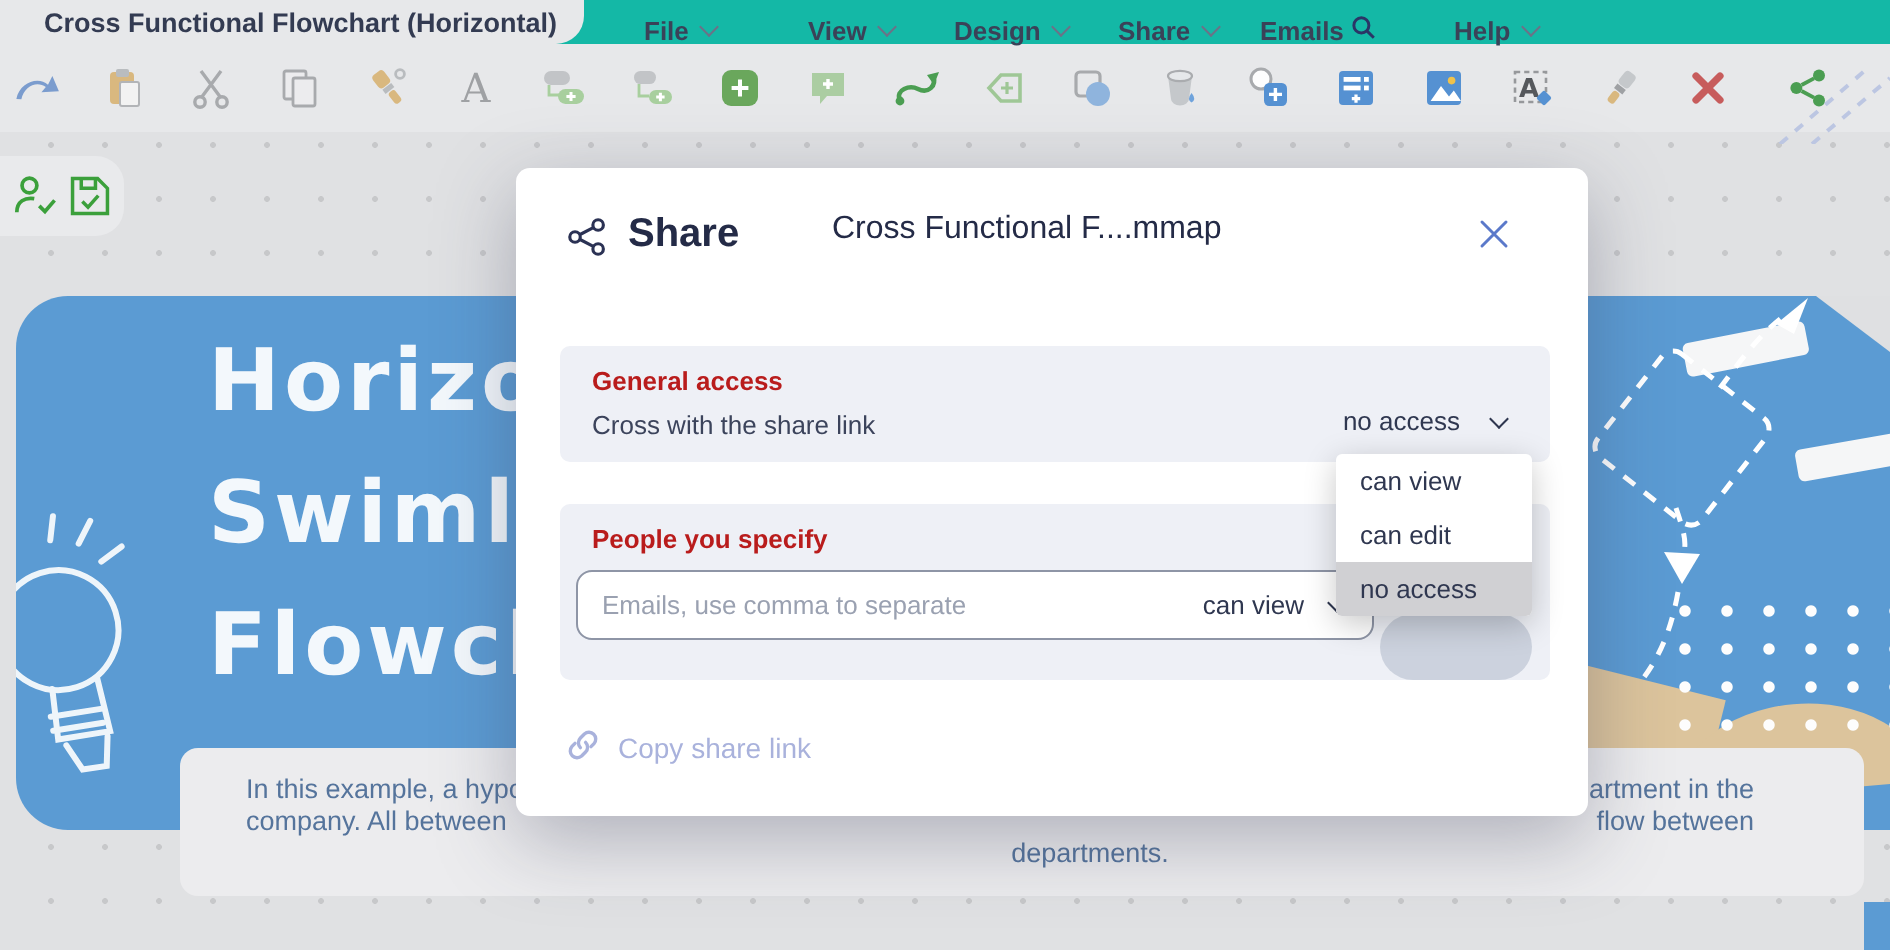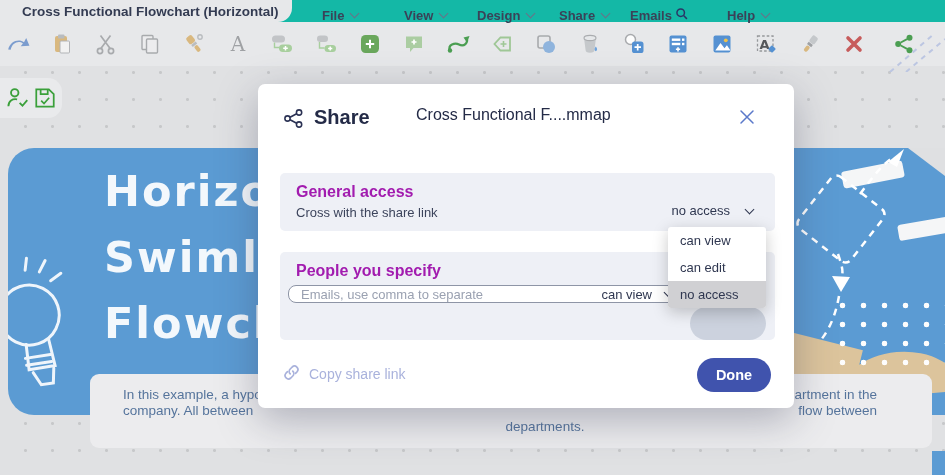--- a/index.html
+++ b/index.html
@@ -57,26 +57,26 @@
             border-radius:7px; box-shadow:0 12px 40px rgba(60,64,90,.35); z-index:10; }
   .dlg-header { position:absolute; left:0; top:0; width:100%; height:66px; }
   .dlg-share-icon { position:absolute; left:25px; top:24px; }
   .dlg-title { position:absolute; left:56px; top:22px; font-size:20px; font-weight:600; color:#242b47; }
   .dlg-filename { position:absolute; left:158px; top:22px; font-size:16px; color:#242b47; }
   .dlg-close { position:absolute; right:38px; top:24px; width:18px; height:18px; cursor:pointer; }
 
   .panel { position:absolute; left:22px; width:495px; background:#eef0f6; border-radius:5px; }
   .panel.general { top:89px; height:58px; }
   .panel.people  { top:168px; height:88px; }
-  .panel-heading { position:absolute; left:16px; top:10px; font-size:16px; font-weight:700; color:#a21caf; }
+  .panel-heading { position:absolute; left:16px; top:10px; font-size:13px; font-weight:700; color:#b91c1c; }
   .panel-desc { position:absolute; left:16px; top:32px; font-size:13px; color:#3c445c; }
   .access-trigger { position:absolute; right:22px; top:30px; display:flex; align-items:center; gap:16px;
                     font-size:13px; color:#2f3750; cursor:pointer; }
 
-  .email-input-wrap { position:absolute; left:8px; top:33px; width:399px; height:18px; background:#fff;
+  .email-input-wrap { position:absolute; left:8px; top:33px; width:399px; height:35px; background:#fff;
                       border:1px solid #8e95a6; border-radius:8px; display:flex; align-items:center; }
   .email-input { flex:1; height:100%; border:none; outline:none; background:transparent; padding:0 8px 0 12px;
                  font-size:13px; color:#3c445c; font-family:inherit; }
   .email-input::placeholder { color:#9aa1b1; }
   .perm-trigger { display:flex; align-items:center; gap:13px; padding-right:14px; font-size:13px;
                   color:#2f3750; cursor:pointer; white-space:nowrap; }
   .hidden-pill { position:absolute; left:410px; top:55px; width:76px; height:33px; border-radius:17px; background:#ccd2de; }
 
   .copy-link { position:absolute; left:25px; top:280px; display:flex; align-items:center; gap:9px;
                font-size:14px; color:#a9b2dc; cursor:pointer; }
@@ -404,20 +404,19 @@
 
   <div class="copy-link">
     <span><svg width="17" height="17" viewBox="0 0 17 17">
           <g stroke="#a9b2dc" stroke-width="1.7" fill="none" stroke-linecap="round">
             <path d="M7.2 9.8 a3.4 3.4 0 0 1 0 -4.8 l2 -2 a3.4 3.4 0 0 1 4.8 4.8 l-1.5 1.5"></path>
             <path d="M9.8 7.2 a3.4 3.4 0 0 1 0 4.8 l-2 2 a3.4 3.4 0 0 1 -4.8 -4.8 l1.5 -1.5"></path>
           </g>
         </svg></span>
     <span>Copy share link</span>
   </div>
-  <button class="done-btn">Done</button>
 </div>
 
 <div class="dd-menu">
   <div class="dd-item">can view</div>
   <div class="dd-item">can edit</div>
   <div class="dd-item selected">no access</div>
 </div>
 
 </body></html>

